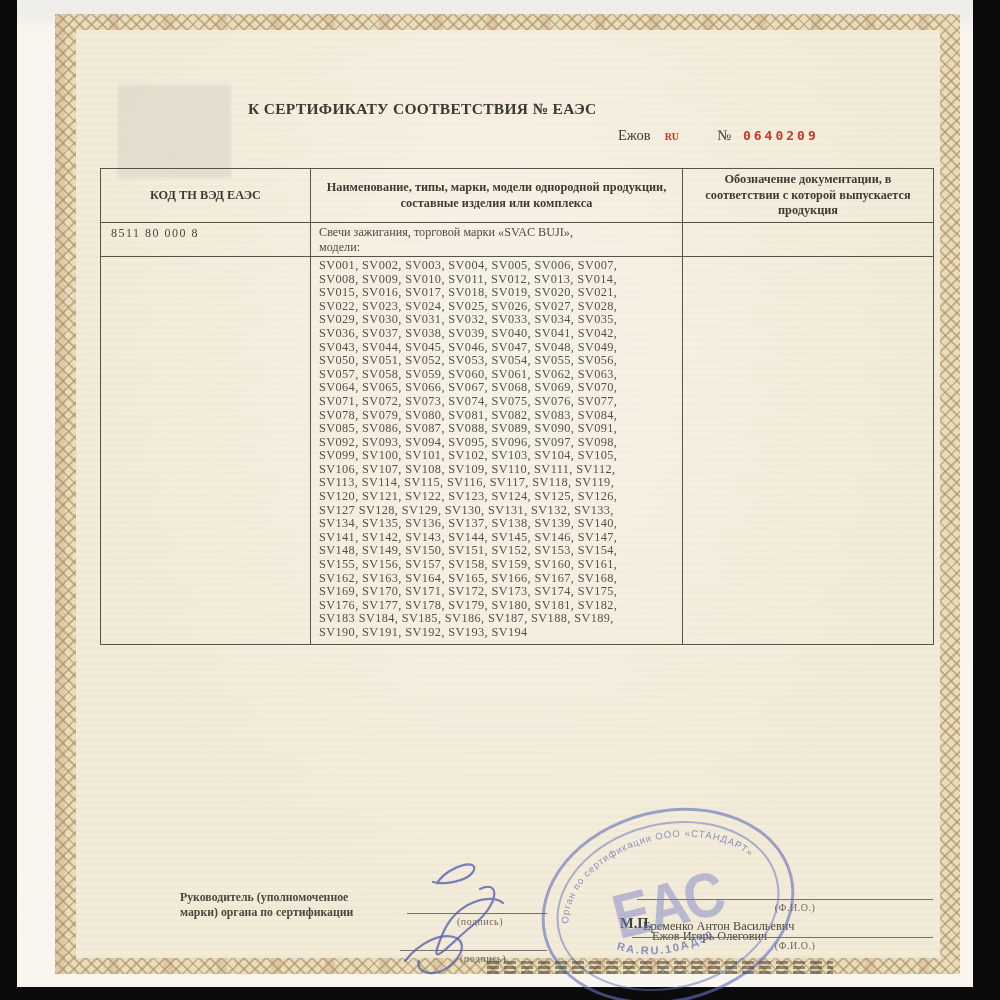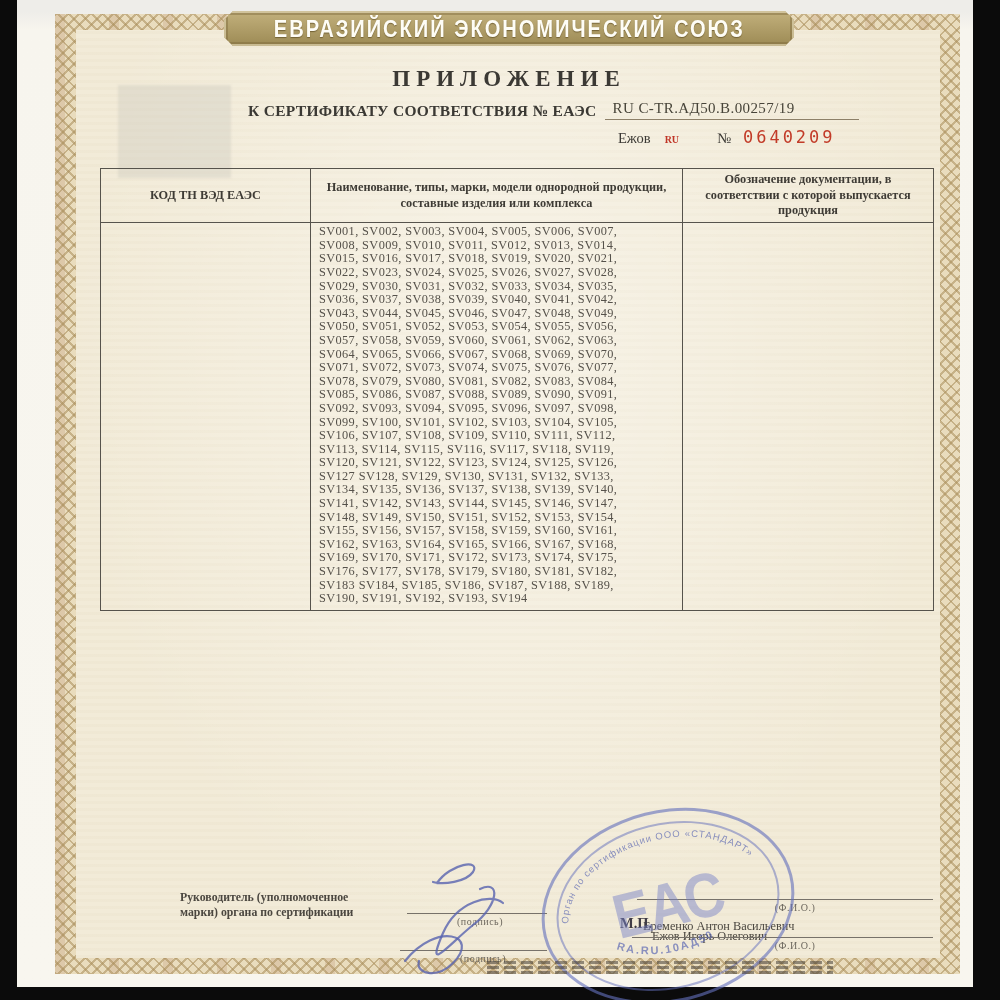--- a/index.html
+++ b/index.html
@@ -30,21 +30,21 @@
   .doc-title{position:absolute;left:509px;top:66px;transform:translateX(-50%);
           font-size:23px;font-weight:bold;letter-spacing:6px;color:#3b3934;white-space:nowrap;}
   .cert-line{position:absolute;left:248px;top:100px;display:flex;align-items:flex-end;gap:8px;}
   .cert-label{font-size:15.5px;font-weight:bold;color:#3b3934;letter-spacing:.3px;white-space:nowrap;}
   .cert-number{font-size:15px;color:#474439;border-bottom:1.5px solid #8d8068;
           padding:0 8px 2px 8px;min-width:238px;letter-spacing:.4px;white-space:nowrap;}
   .series-line{position:absolute;left:618px;top:127px;display:flex;align-items:baseline;}
   .series-label{font-size:14.5px;color:#3b3934;}
   .series-value{font-size:10px;font-weight:bold;color:#c03527;margin-left:14px;}
   .number-sign{font-size:14.5px;color:#3b3934;margin-left:38px;}
-  .blank-number{font-family:"DejaVu Sans Mono",monospace;font-size:17px;font-weight:normal;
+  .blank-number{font-family:"DejaVu Sans Mono",monospace;font-size:13px;font-weight:bold;
           color:#c23b28;letter-spacing:3px;margin-left:12px;text-align:right;}
   .watermark{position:absolute;left:118px;top:85px;width:113px;height:93px;
           background:rgba(203,200,190,.38);filter:blur(1.2px);}
   table.cert-table{position:absolute;left:100px;top:168px;width:833px;border-collapse:collapse;
           table-layout:fixed;}
   .cert-table th,.cert-table td{border:1px solid #56534c;vertical-align:top;}
   .cert-table th{font-size:12.3px;font-weight:bold;color:#3e3b35;line-height:1.28;
           padding:3px 8px;text-align:center;vertical-align:middle;height:41px;}
   .col1{width:210px;} .col2{width:372px;} .col3{width:251px;}
   .cell-code{font-size:12px;letter-spacing:1.5px;color:#4a473f;padding:3px 0 0 10px;height:26px;}
@@ -73,29 +73,24 @@
      background:repeating-linear-gradient(90deg, rgba(70,65,58,.55) 0 12px, rgba(0,0,0,0) 12px 17px);}
 </style>
 </head>
 <body>
 
 <div class="stage">
   <div class="paper"></div>
   <div class="frame"></div>
   <div class="page-inner"></div>
 
-  <div class="banner">
-    <span class="banner-text">ЕВРАЗИЙСКИЙ ЭКОНОМИЧЕСКИЙ СОЮЗ</span>
-  </div>
-
-  <div class="doc-title">ПРИЛОЖЕНИЕ</div>
+
 
   <div class="cert-line">
     <span class="cert-label">К СЕРТИФИКАТУ СООТВЕТСТВИЯ № ЕАЭС</span>
-    <span class="cert-number">RU C-TR.АД50.В.00257/19</span>
   </div>
 
   <div class="series-line">
     <span class="series-label">Ежов</span>
     <span class="series-value">RU</span>
     <span class="number-sign">№</span>
     <span class="blank-number">0640209</span>
   </div>
 
   <div class="watermark"></div>
@@ -104,20 +99,26 @@
     <colgroup>
         <col class="col1">
         <col class="col2">
         <col class="col3">
       </colgroup>
     <tbody>
         <tr>
       <th>КОД ТН ВЭД ЕАЭС</th>
       <th>Наименование, типы, марки, модели однородной продукции, составные изделия или комплекса</th>
       <th>Обозначение документации, в соответствии с которой выпускается продукция</th>
+    </tr>
+    <tr>
+      <td class="cell-code">8511 80 000 8</td>
+      <td class="cell-name">Свечи зажигания, торговой марки «SVAC BUJI»,
+модели:</td>
+      <td></td>
     </tr>
     <tr>
       <td></td>
       <td class="cell-models">SV001, SV002, SV003, SV004, SV005, SV006, SV007,
 SV008, SV009, SV010, SV011, SV012, SV013, SV014,
 SV015, SV016, SV017, SV018, SV019, SV020, SV021,
 SV022, SV023, SV024, SV025, SV026, SV027, SV028,
 SV029, SV030, SV031, SV032, SV033, SV034, SV035,
 SV036, SV037, SV038, SV039, SV040, SV041, SV042,
 SV043, SV044, SV045, SV046, SV047, SV048, SV049,

